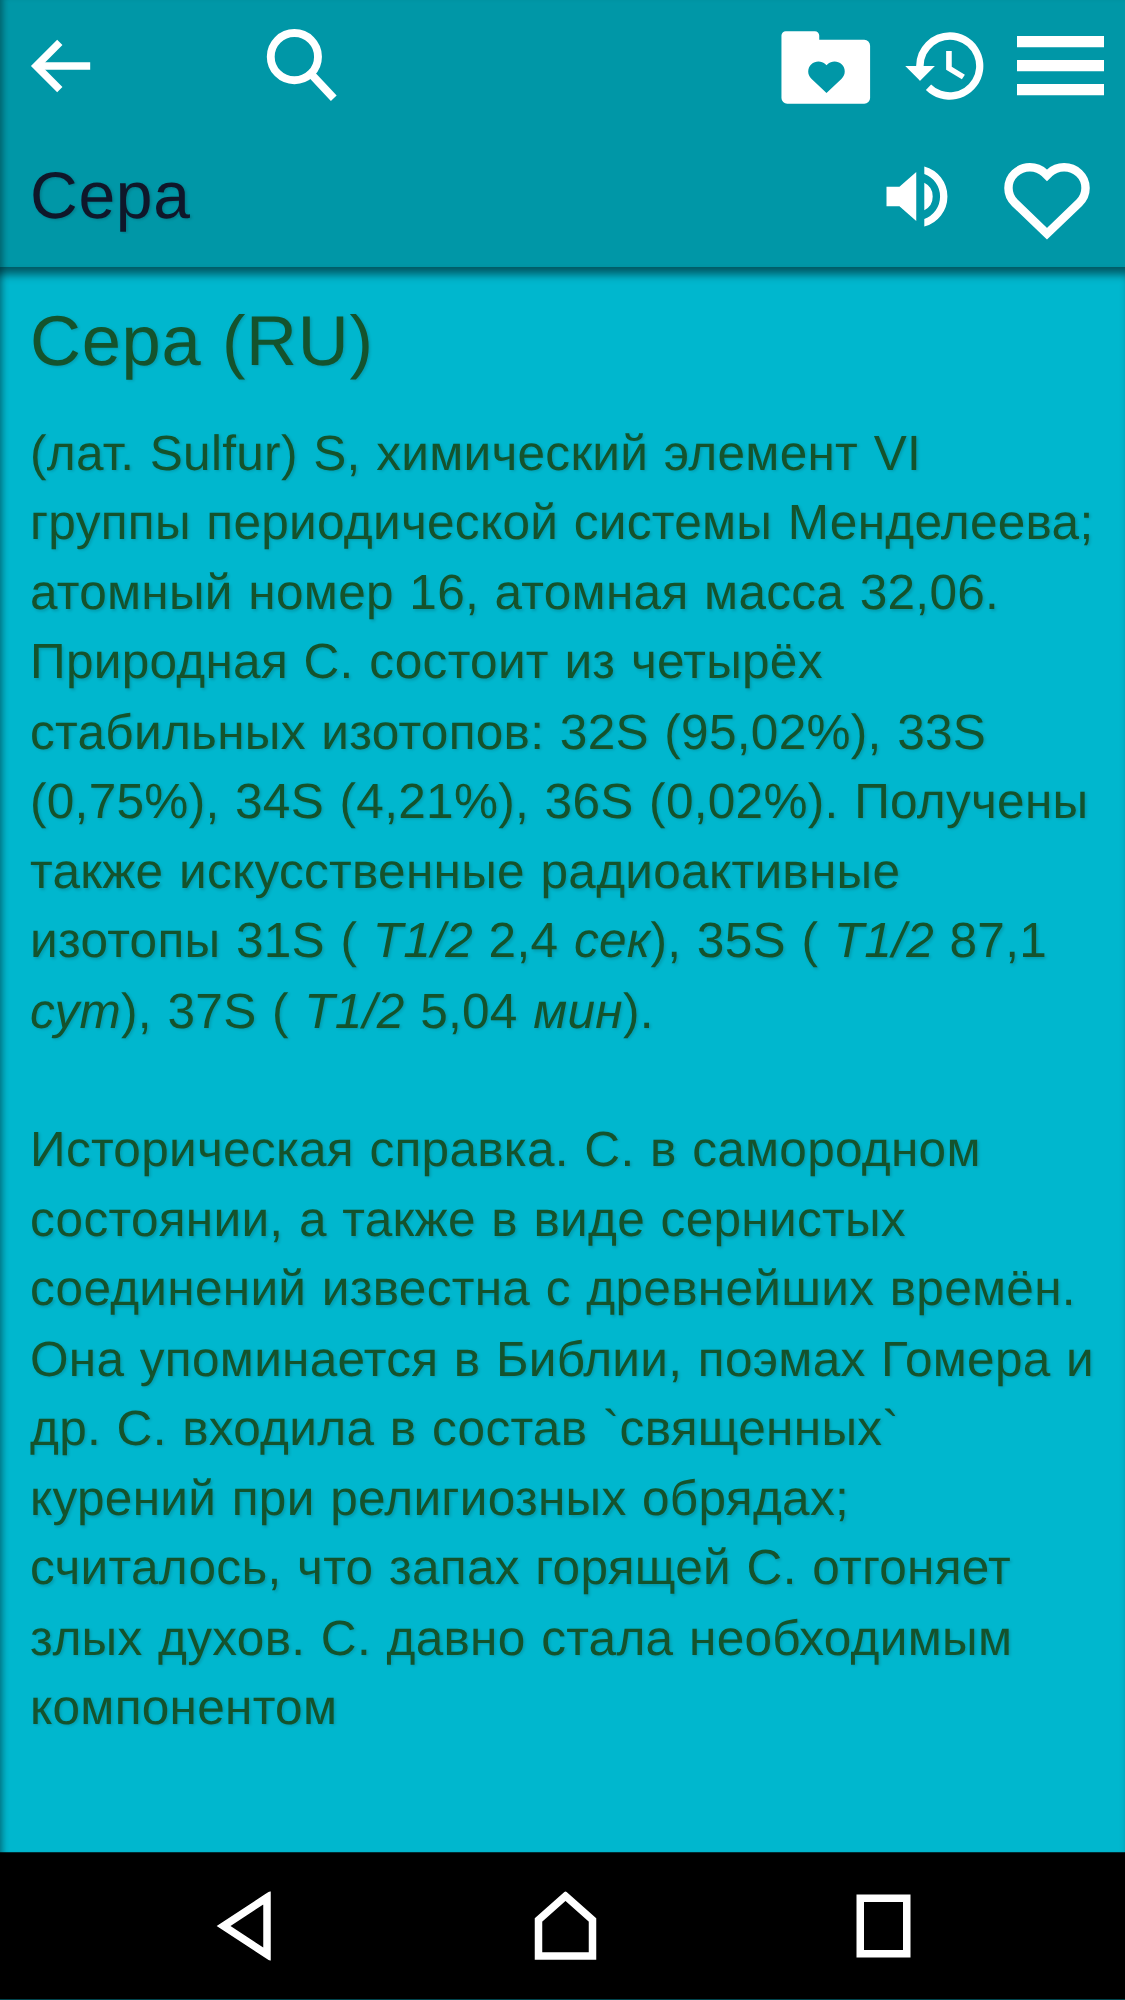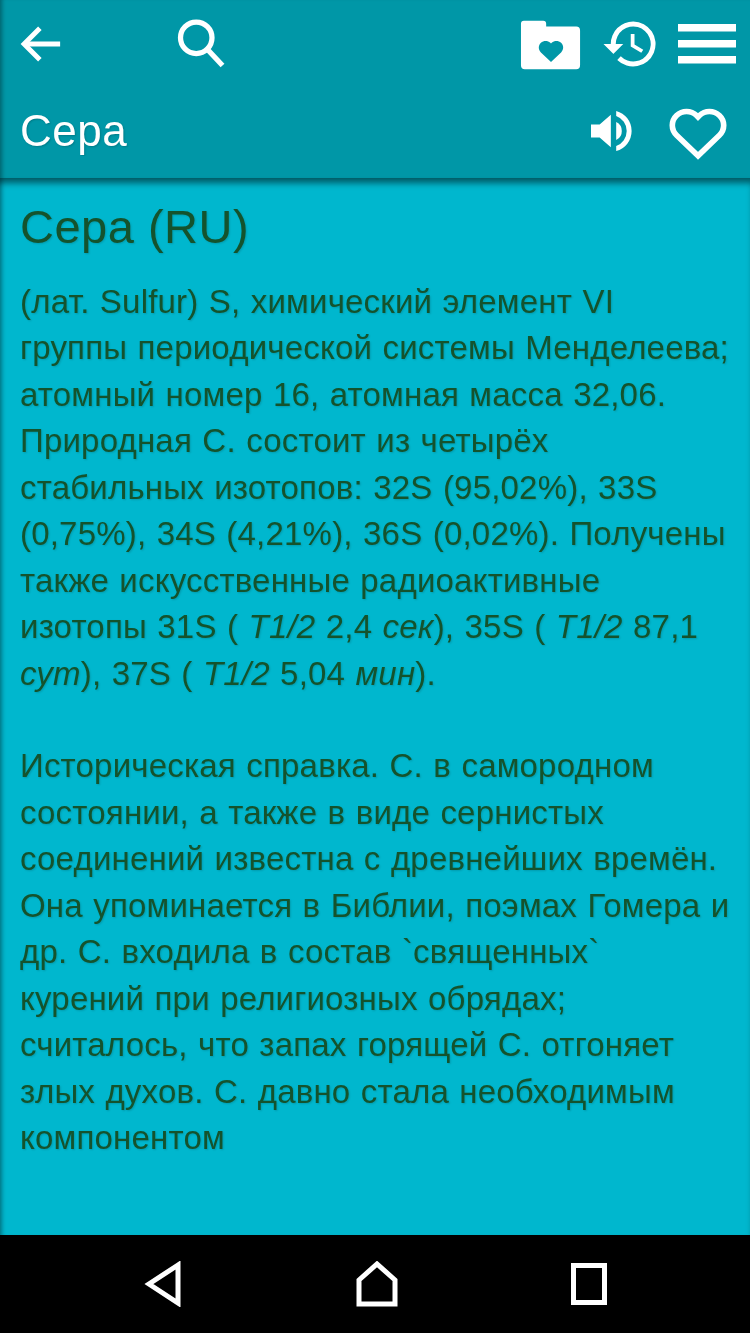--- a/index.html
+++ b/index.html
@@ -32,21 +32,21 @@
   }
   .icon-btn{
     display:flex;align-items:center;justify-content:center;
     background:none;border:none;cursor:pointer;padding:0;
   }
   .icon-btn svg{display:block;}
   .spacer{flex:1;}
   .search-btn{margin-left:102px;}
   .right-group{display:flex;align-items:center;gap:18px;}
   .page-title{
-    font-size:44px;font-weight:400;color:#ffffff;flex:1;
+    font-size:44px;font-weight:400;color:#0f172a;flex:1;
     letter-spacing:.5px;
     text-shadow:1px 1px 2px rgba(0,0,0,.18);
     white-space:nowrap;overflow:hidden;
   }
   .row2-icons{display:flex;align-items:center;gap:20px;}
 
   
   .content{
     flex:1;
     background:var(--content-bg);

